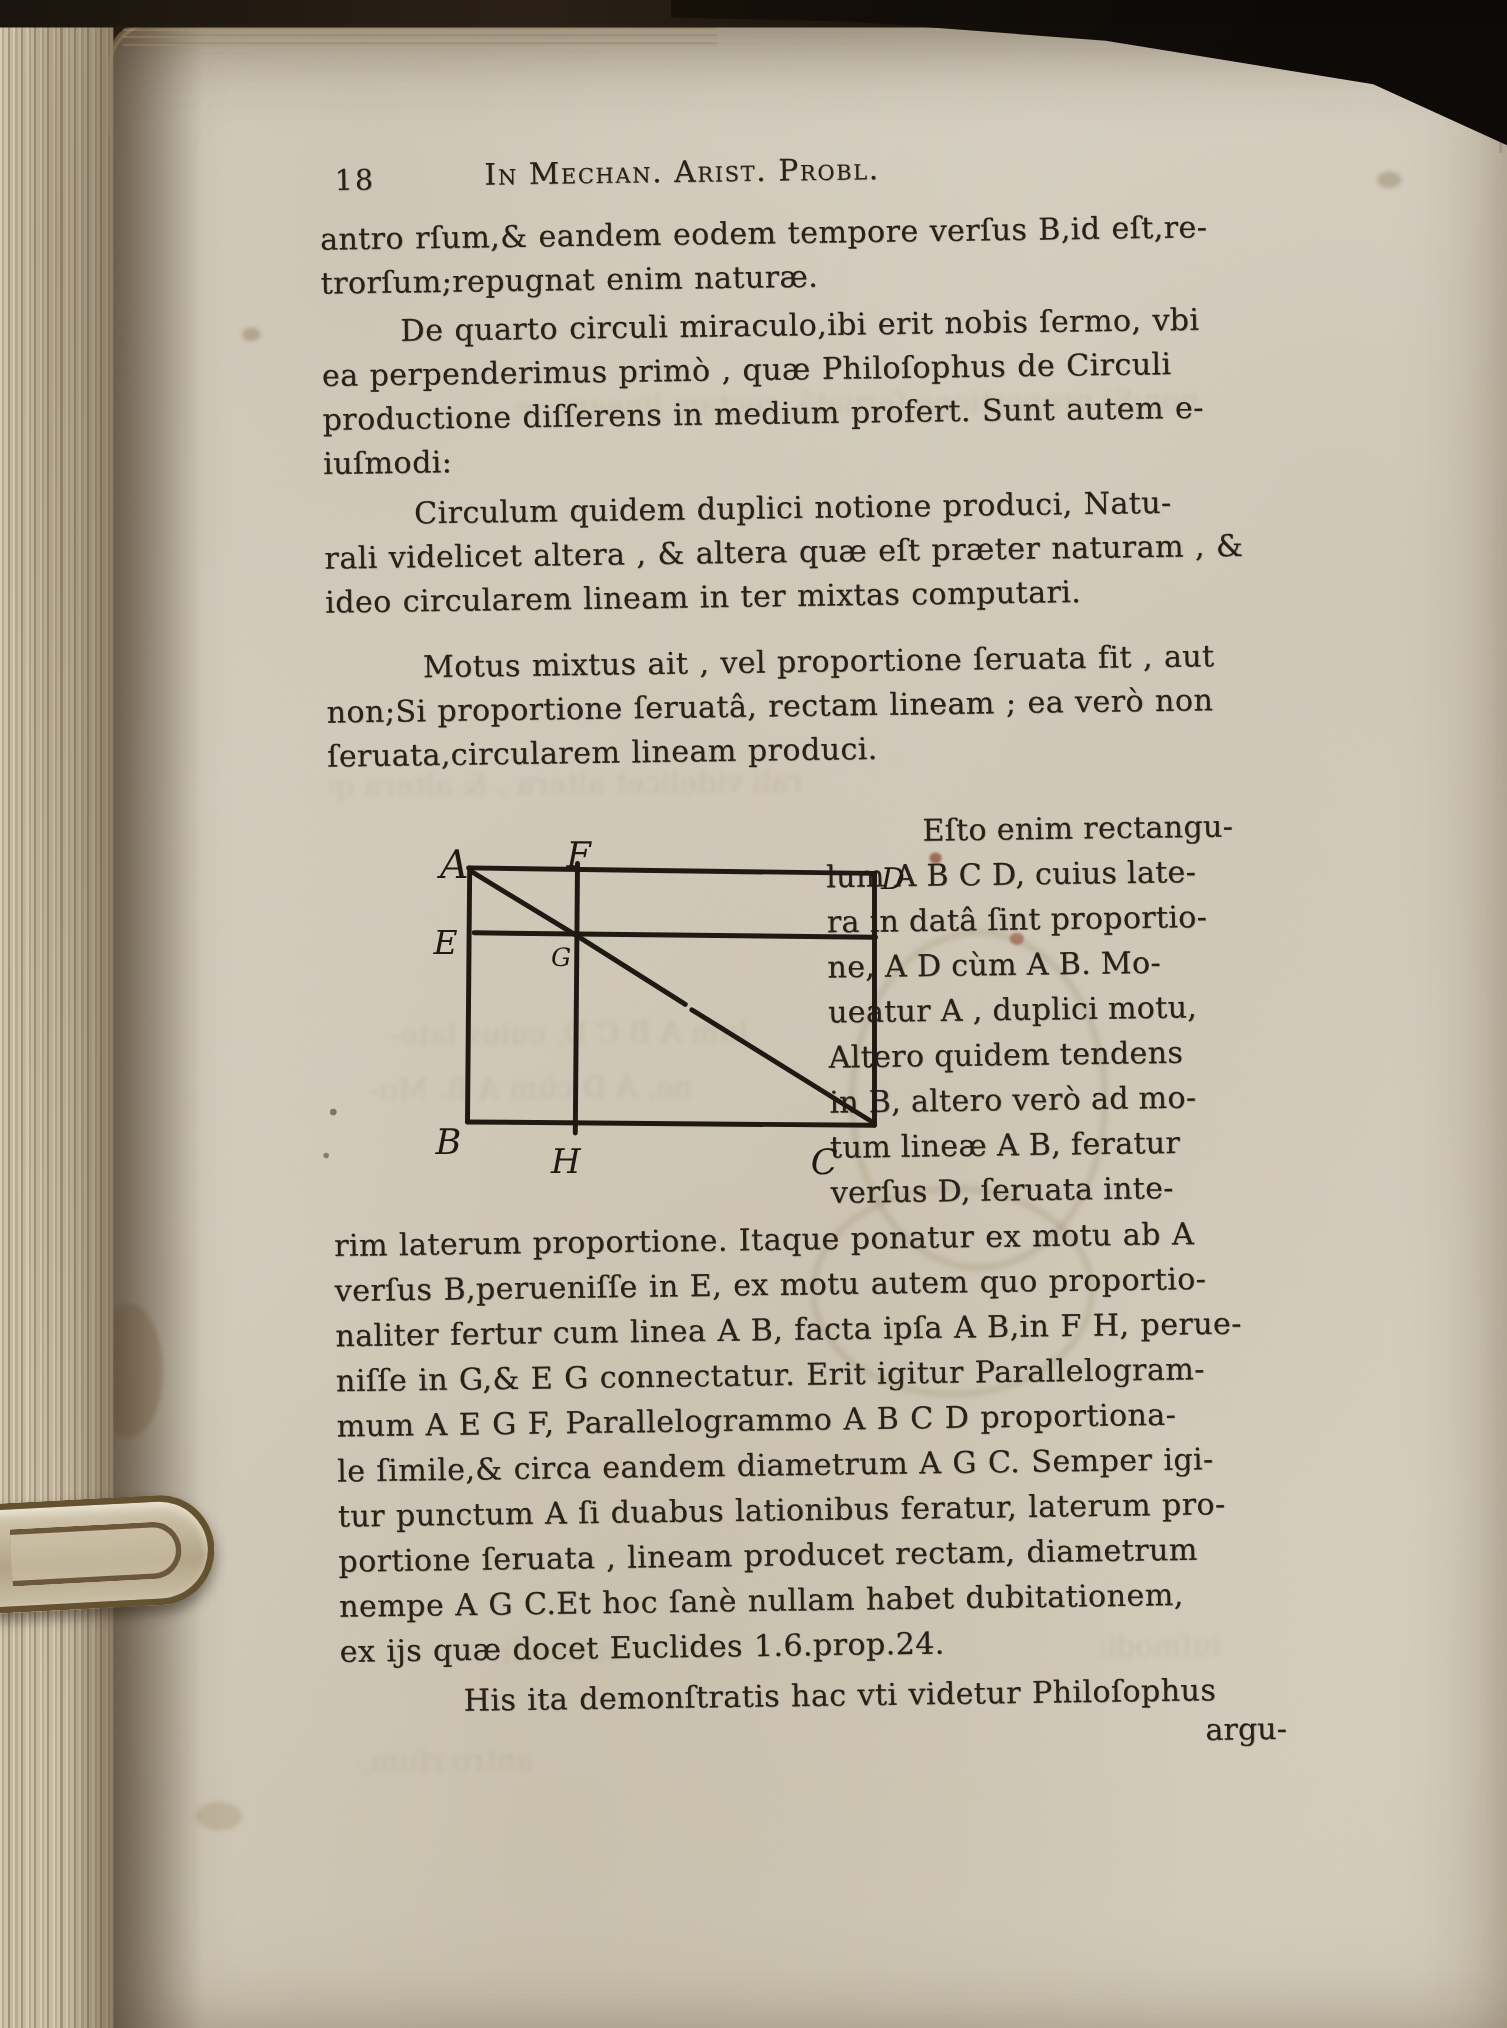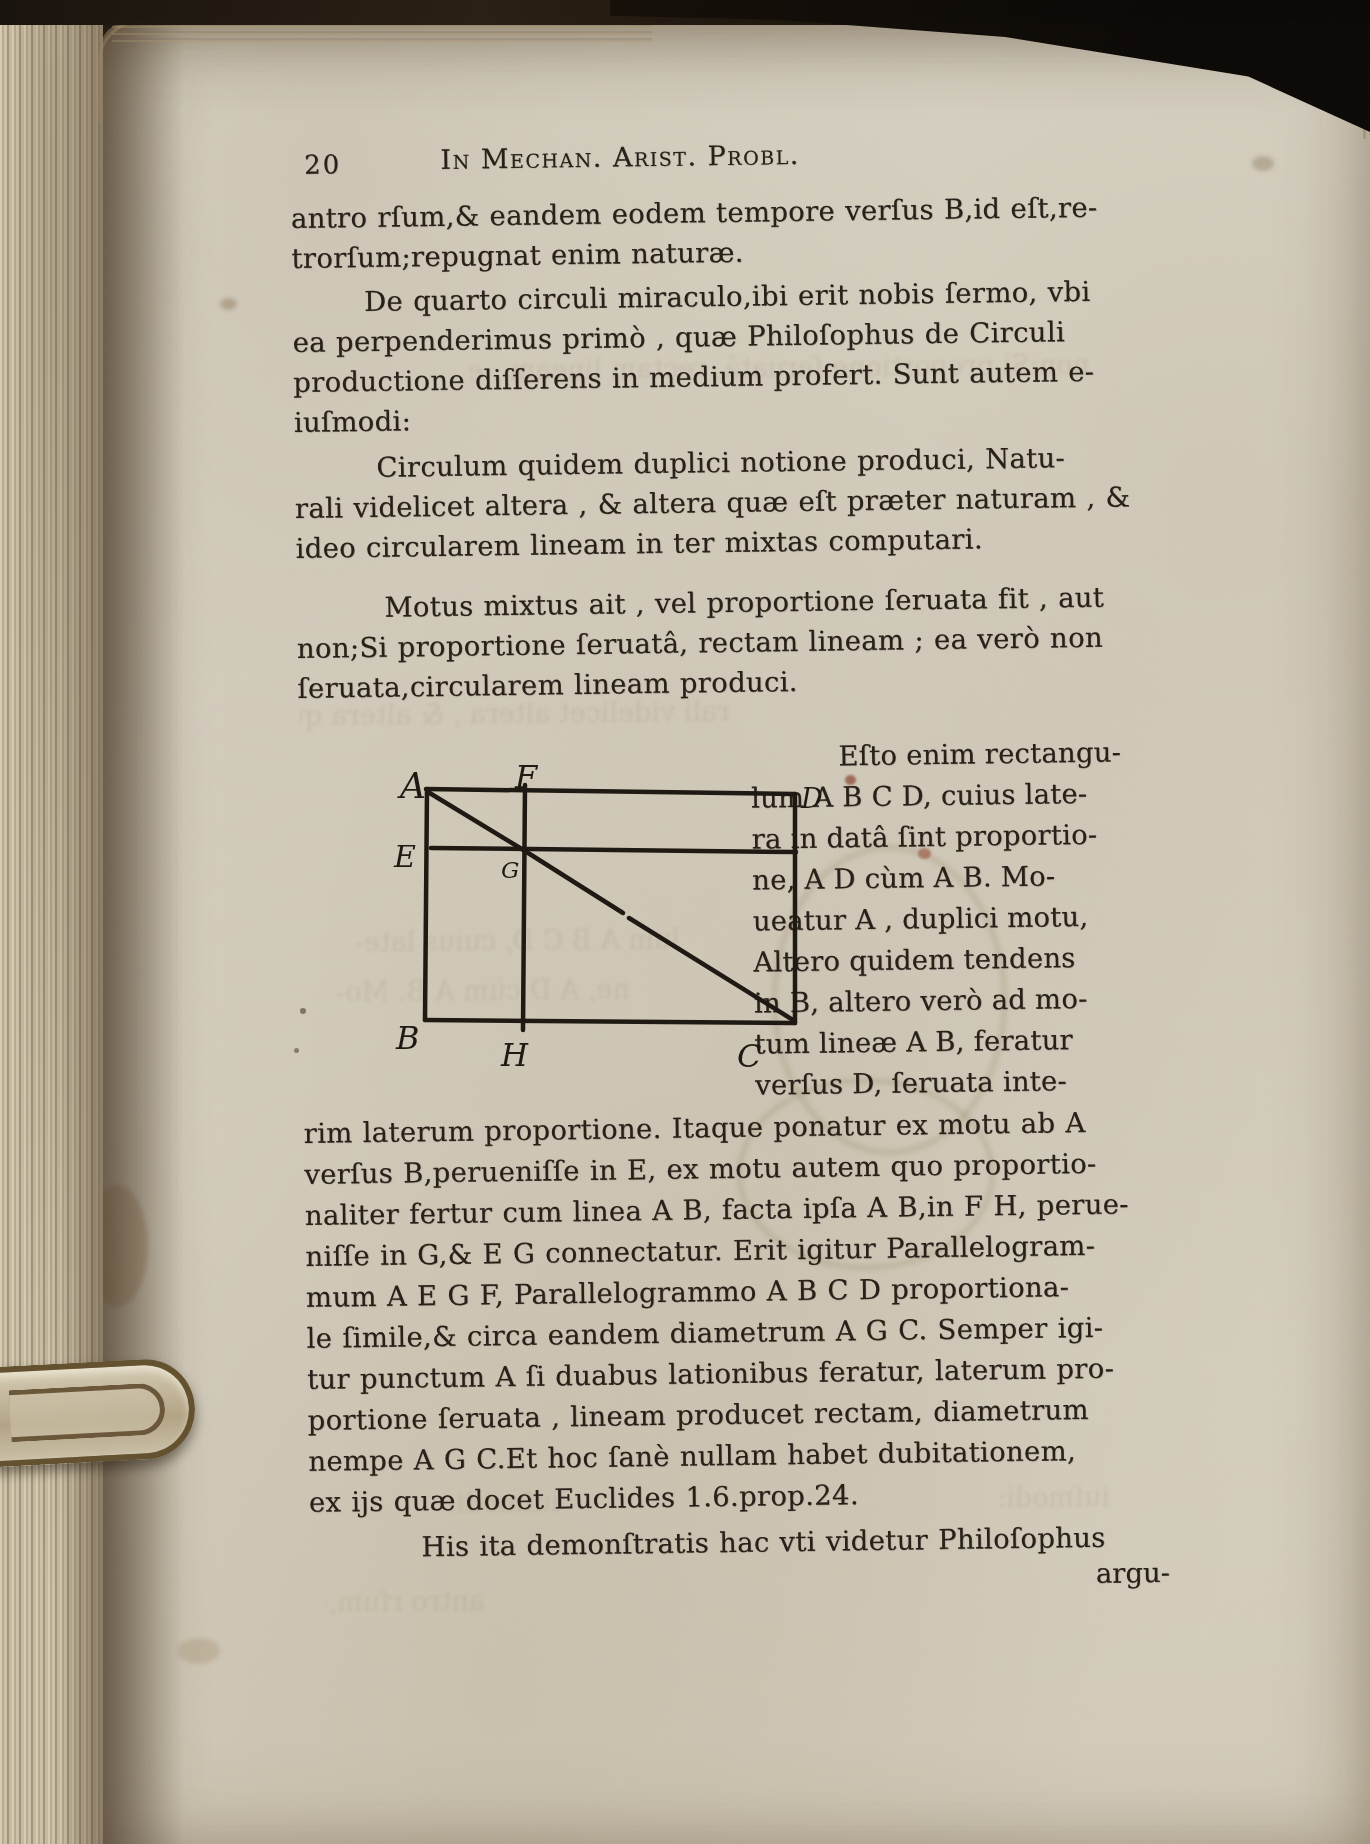--- a/index.html
+++ b/index.html
@@ -152,21 +152,21 @@
 
   <div class="ghost" style="left:470px; top:352px; width:620px;">non;Si proportione ſeruatâ, rectam lineam ; ea verò non</div>
   <div class="ghost" style="left:300px; top:698px; width:430px;">rali videlicet altera , &amp; altera quæ eſt præter naturam , &amp;</div>
   <div class="ghost" style="left:350px; top:925px; width:330px;">lum A B C D, cuius late-</div>
   <div class="ghost" style="left:330px; top:975px; width:300px;">ne, A D cùm A B.  Mo-</div>
   <div class="ghost" style="left:300px; top:1488px; width:260px;">iuſmodi:</div>
   <div class="ghost" style="left:940px; top:1482px; width:170px;">iuſmodi:</div>
   <div class="ghost" style="left:325px; top:1586px; width:160px;">antro rſum,&amp; eandem eodem tempore verſus B,id eſt,re-</div>
 
   <div class="textblock">
-    <div class="pagenum ink">20</div>
+    <div class="pagenum ink">18</div>
     <div class="header ink">In Mechan. Arist. Probl.</div>
 
     <div class="para p1 ink">
       <div class="line">antro rſum,&amp; eandem eodem tempore verſus B,id eſt,re-</div>
       <div class="line">trorſum;repugnat enim naturæ.</div>
     </div>
 
     <div class="para p2 ink">
       <div class="line ind1">De quarto circuli miraculo,ibi erit nobis ſermo, vbi</div>
       <div class="line">ea perpenderimus primò , quæ Philoſophus de Circuli</div>

